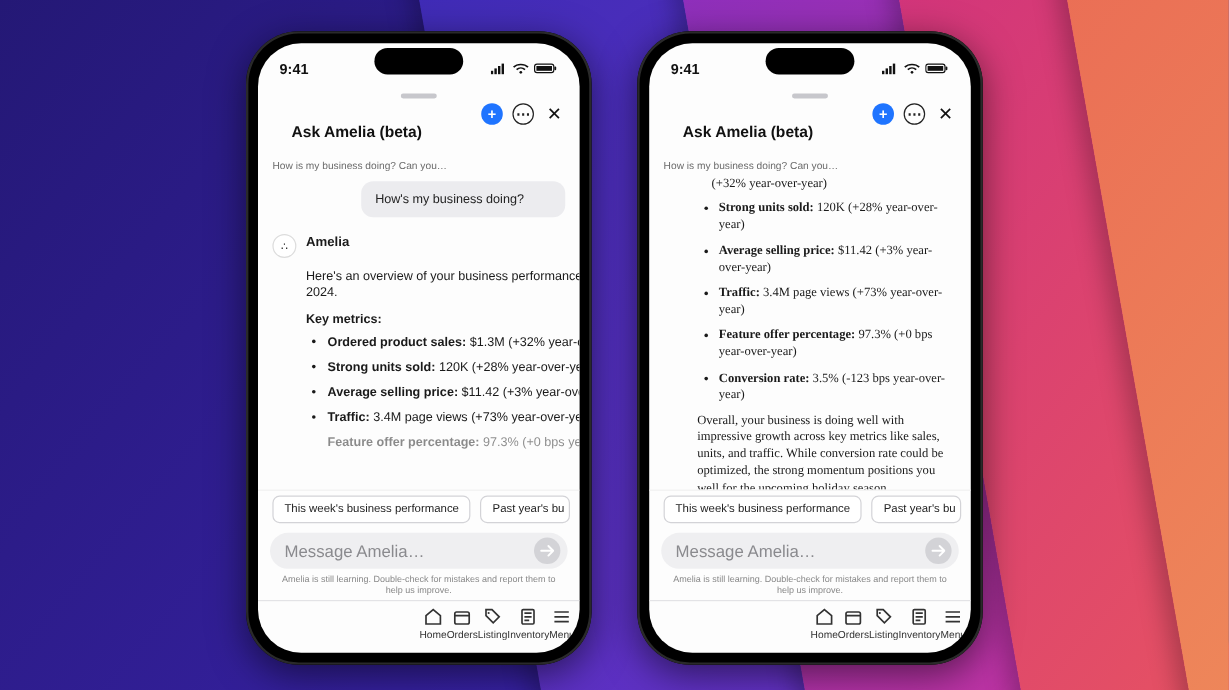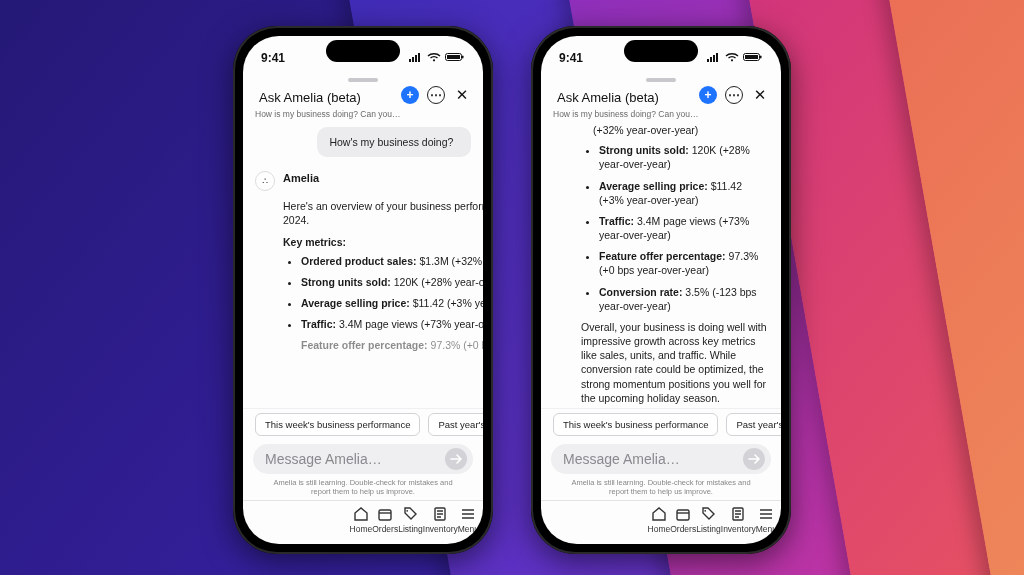--- a/index.html
+++ b/index.html
@@ -17,50 +17,50 @@
   .c0 { left:-300px; width:700px; background: linear-gradient(135deg,#1b1460,#3922a8); z-index:0;}
   .c1 { left:400px; width:260px; background: linear-gradient(135deg,#3c2bb5,#6a33c8); z-index:1;}
   .c2 { left:620px; width:220px; background: linear-gradient(135deg,#8a2fbe,#c4349f); z-index:2;}
   .c3 { left:800px; width:180px; background: linear-gradient(135deg,#d0327d,#e85560); z-index:3;}
   .c4 { left:940px; width:300px; background: linear-gradient(135deg,#ea6c55,#f0935c); z-index:4;}
 
   .stage { position:absolute; inset:0; display:flex; justify-content:center; align-items:flex-start; gap:38px; padding-top:26px; z-index:10;}
 
   
   .phone {
-    width:260px; height:528px; background:#000; border-radius:44px;
+    width:288px; height:528px; background:#000; border-radius:44px;
     box-shadow: 0 8px 30px rgba(0,0,0,0.5), inset 0 0 0 2px #2a2a2a;
     position:relative; flex:none;
   }
   .screen {
     position:absolute; top:10px; left:10px; right:10px; bottom:10px;
     background:#fdfdfd; border-radius:36px; overflow:hidden;
     display:flex; flex-direction:column;
   }
   .island { position:absolute; top:14px; left:50%; transform:translateX(-50%);
     width:74px; height:22px; background:#000; border-radius:14px; z-index:30;}
 
   .statusbar { height:36px; padding:4px 18px 0; display:flex; justify-content:space-between;
     align-items:center; font-size:12px; font-weight:700; color:#111;}
   .status-icons { display:flex; gap:4px; align-items:center;}
 
   .grabber { width:30px; height:4px; background:#c7c7cc; border-radius:3px; margin:2px auto 4px;}
 
   .appheader { display:flex; align-items:flex-start; padding:0 12px 4px; }
   .appheader .titles { flex:1; min-width:0;}
-  .appheader h1 { font-size:13px; font-weight:400; margin:4px; color:#111;}
+  .appheader h1 { font-size:13px; font-weight:700; margin:16px; color:#111;}
   .appheader .sub { font-size:8.5px; color:#6b6b6b; white-space:nowrap; overflow:hidden; text-overflow:ellipsis;}
   .hicons { display:flex; gap:8px; align-items:center;}
   .circ { width:18px; height:18px; border-radius:50%; display:flex; align-items:center; justify-content:center; font-size:12px; }
   .plus { background:#1f74ff; color:#fff; font-weight:700;}
   .dots { border:1.5px solid #222; color:#222; font-weight:700; box-sizing:border-box;}
   .close { width:18px; text-align:center; font-size:15px; color:#111; font-weight:400;}
 
   .chat { flex:1; overflow:hidden; padding:4px 12px 0; font-size:10.5px; color:#1a1a1a; line-height:1.35;}
-  .chat.scrolled { padding-top:0;}
+  .chat.scrolled { padding-top:0;font-family:Liberation Serif, serif;}
   .userbubble { background:#ececef; border-radius:10px; padding:8px 12px; max-width:60%;
     margin-left:auto; font-size:10.5px; color:#222;}
   .assist { display:flex; gap:8px; margin-top:14px;}
   .alogo { width:18px; height:18px; flex:none; border-radius:50%; background:#fff; border:1px solid #dcdcdc;
     display:flex; align-items:center; justify-content:center; font-size:9px; color:#111;}
   .assist .body { flex:1;}
   .assist .name { font-weight:700; font-size:11px; margin-bottom:13px;}
   .para { margin:0 0 8px;}
   .keyh { font-weight:700; margin:6px 0 4px;}
   ul.metrics { margin:0 0 6px 0; padding-left:18px;}

